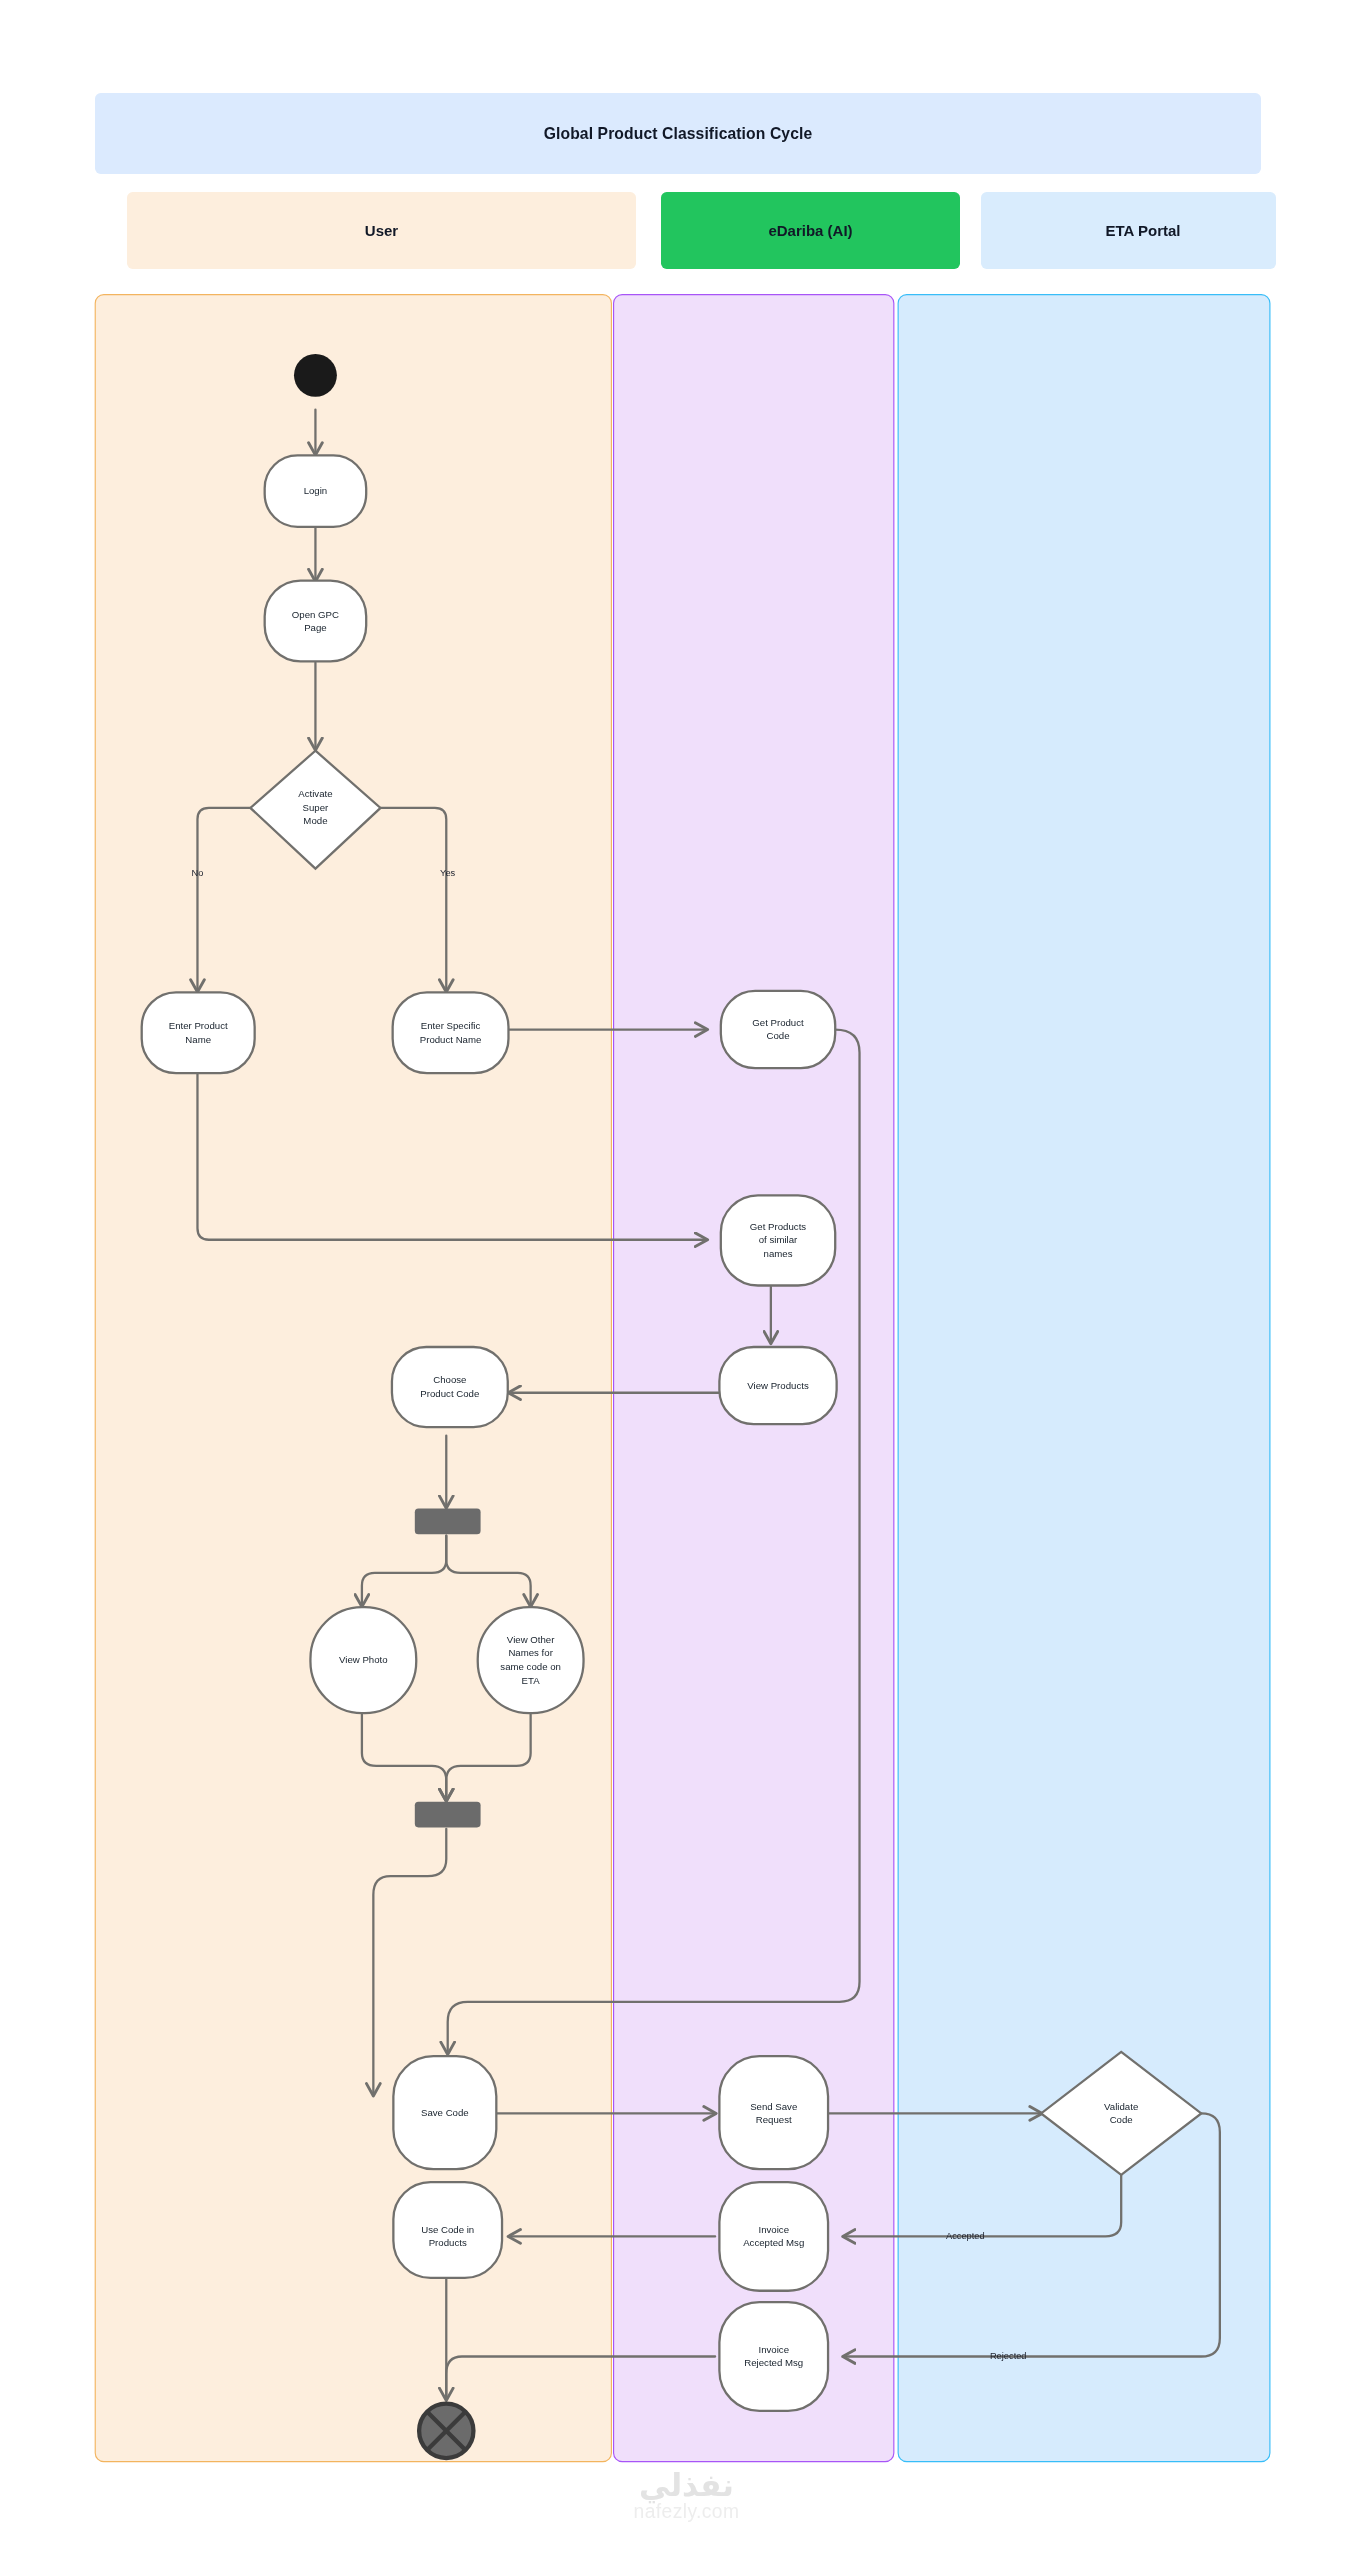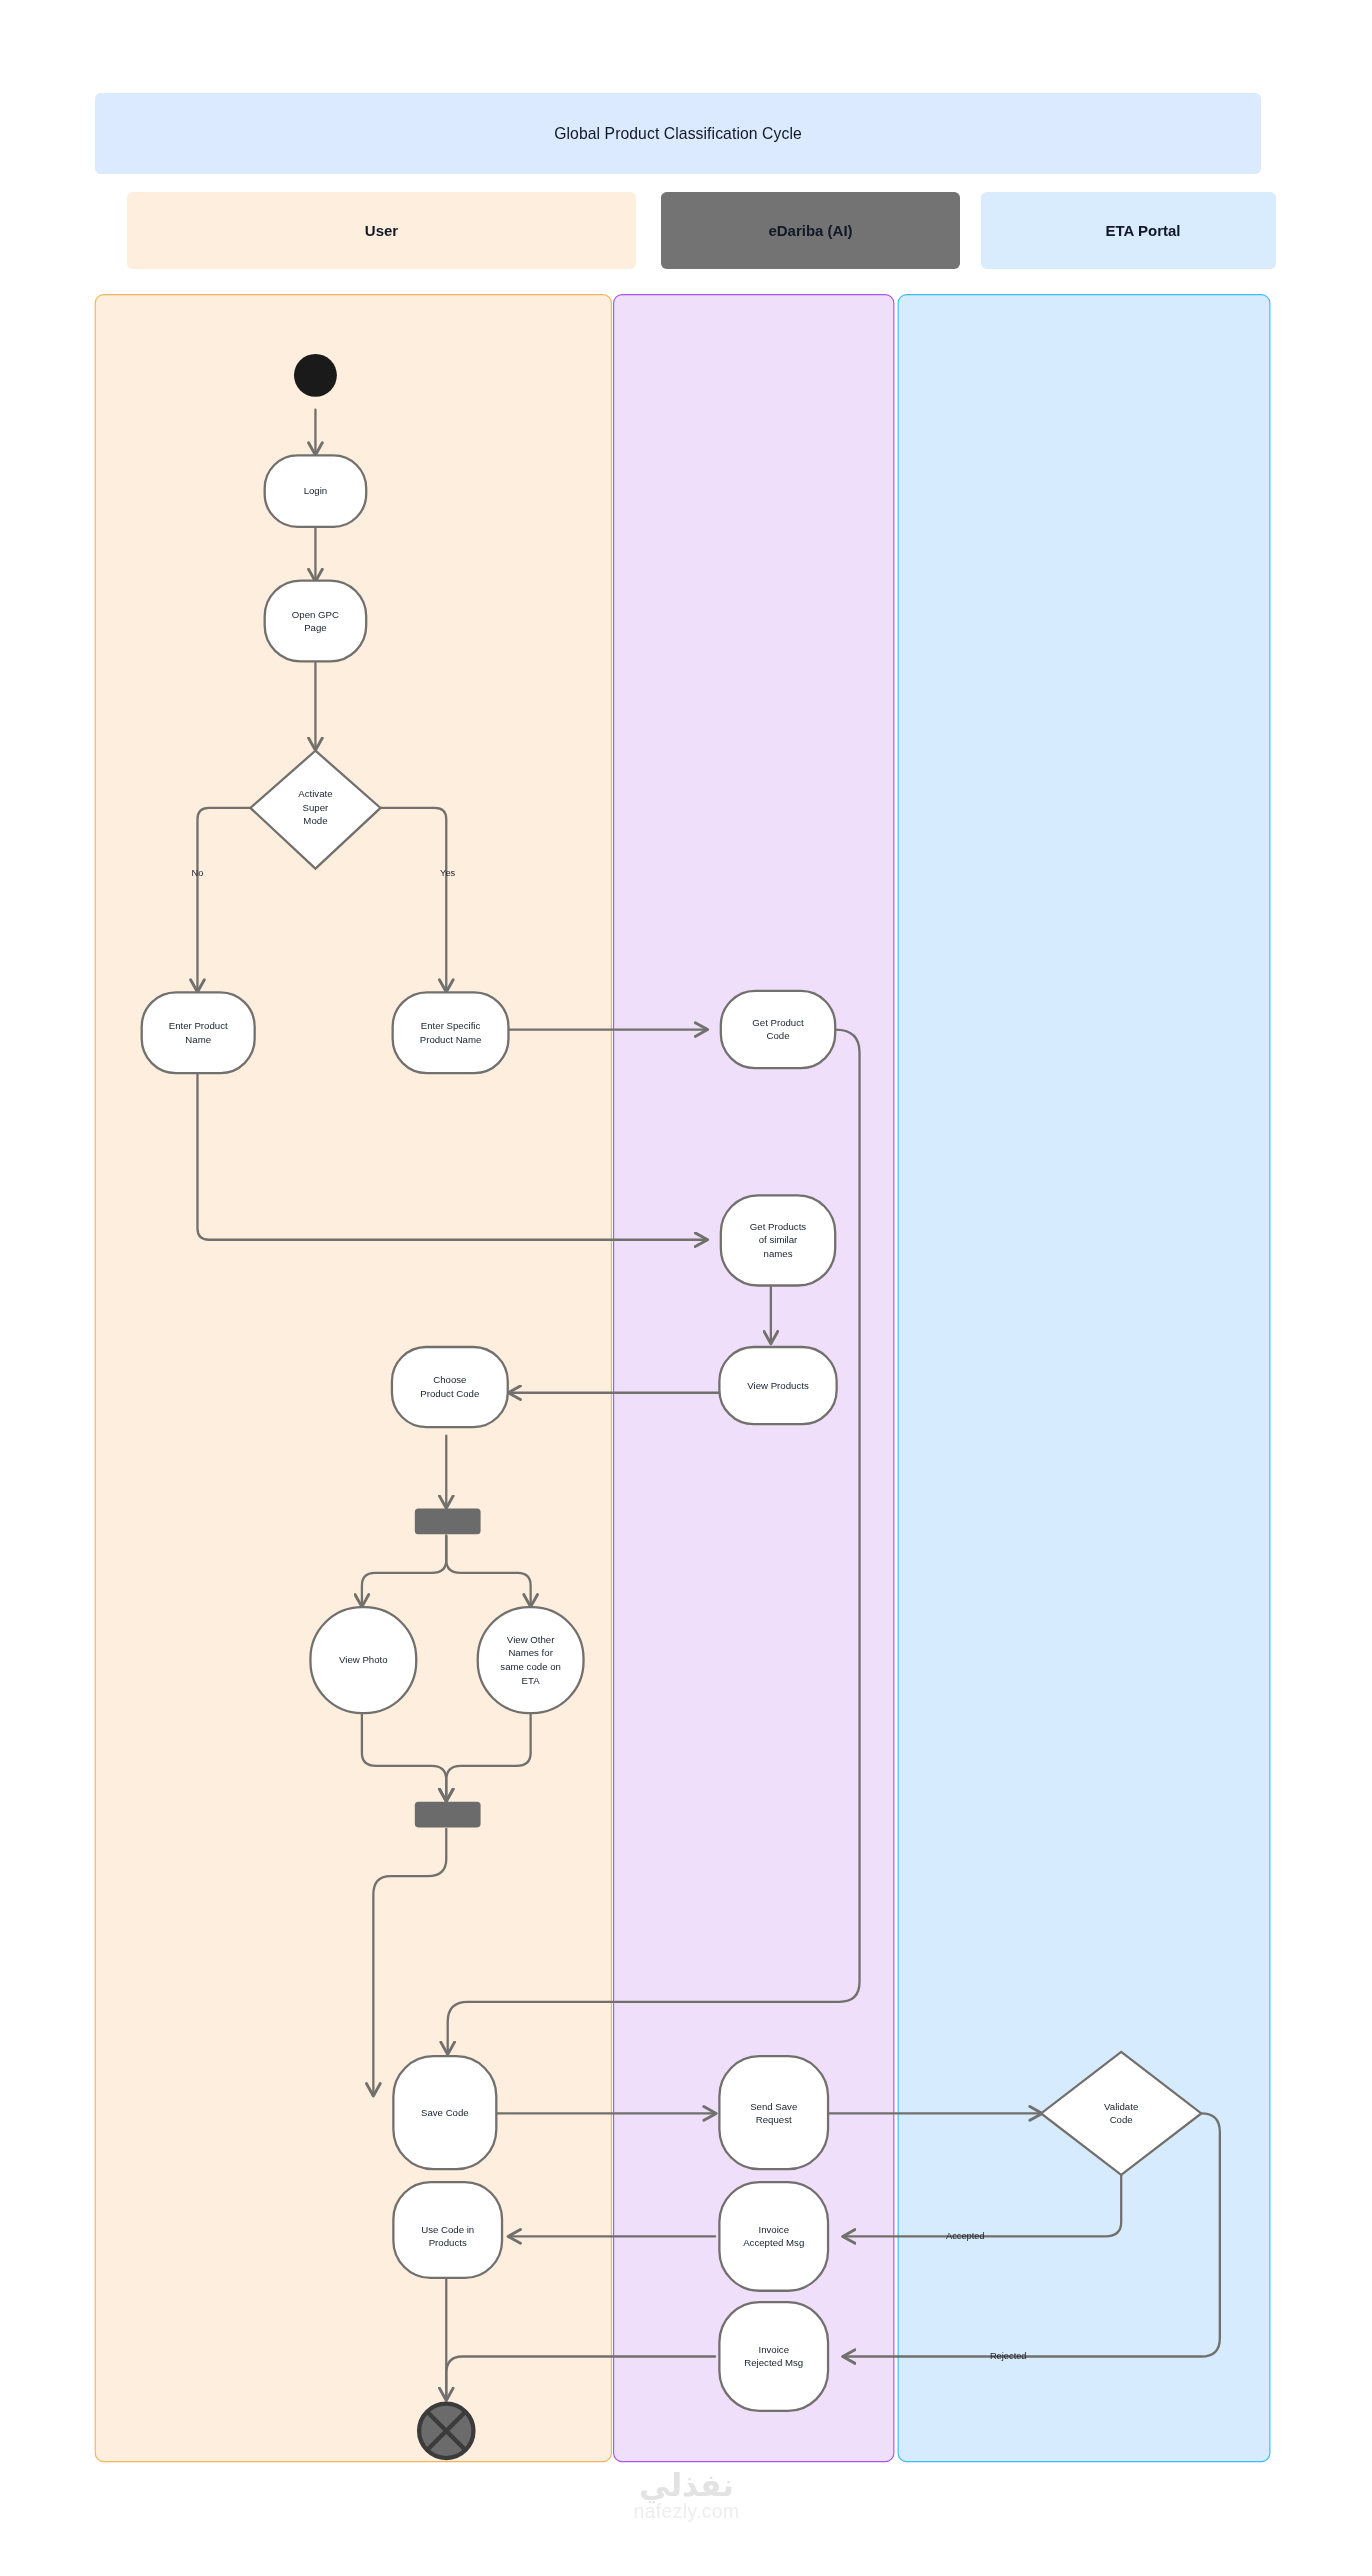--- a/index.html
+++ b/index.html
@@ -7,28 +7,28 @@
     width:1373px;height:2576px;position:relative;overflow:hidden;
     font-family:"Liberation Sans","DejaVu Sans",sans-serif;
     color:#1f2430;
   }
   #canvas{position:absolute;left:0;top:0;width:1373px;height:2576px;}
   .diag-title-box{
     position:absolute;left:95px;top:93px;width:1166px;height:81px;
     background:#dbeafe;border-radius:5.7px;
     display:flex;align-items:center;justify-content:center;
   }
-  .diag-title-text{font-size:15.7px;font-weight:normal;color:#111827;letter-spacing:0.1px;}
+  .diag-title-text{font-size:15.7px;font-weight:bold;color:#111827;letter-spacing:0.1px;}
   .lane-head{
     position:absolute;top:192px;height:77px;border-radius:5.7px;
     display:flex;align-items:center;justify-content:center;margin-left:32px;
   }
   .lane-head-text{font-size:15px;font-weight:bold;color:#111827;}
   .lh-user{left:95px;width:509px;background:#fdeedd;}
-  .lh-edariba{left:629px;width:299px;background:#737373;}
+  .lh-edariba{left:629px;width:299px;background:#22c55e;}
   .lh-eta{left:949px;width:266px;background:#d9ecfd;padding-left:29px;}
   .watermark{
     position:absolute;left:0;top:2470px;width:1373px;
     display:flex;flex-direction:column;align-items:center;justify-content:center;
     gap:1.4px;pointer-events:none;
   }
   .wm-ar{font-size:31px;color:#e3e3e3;font-weight:bold;letter-spacing:0.7px;line-height:1;}
   .wm-en{font-size:19.3px;color:#ededed;font-weight:normal;letter-spacing:0.4px;line-height:1;}
   .node-label{
     font-size:13.5px;fill:#16202b;

